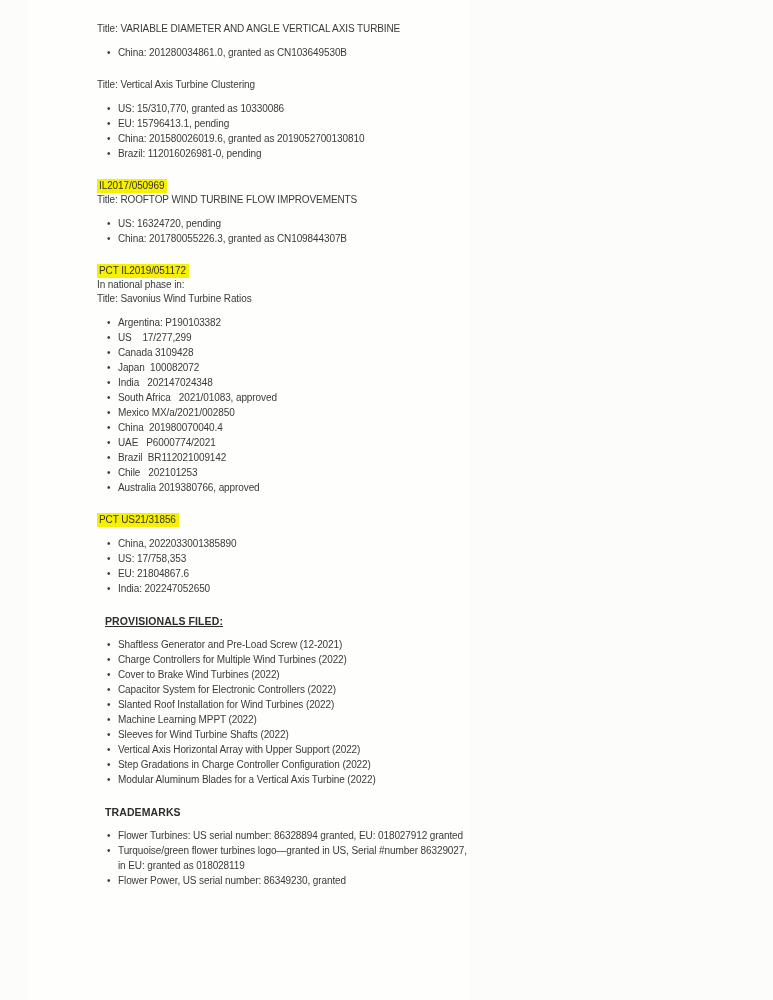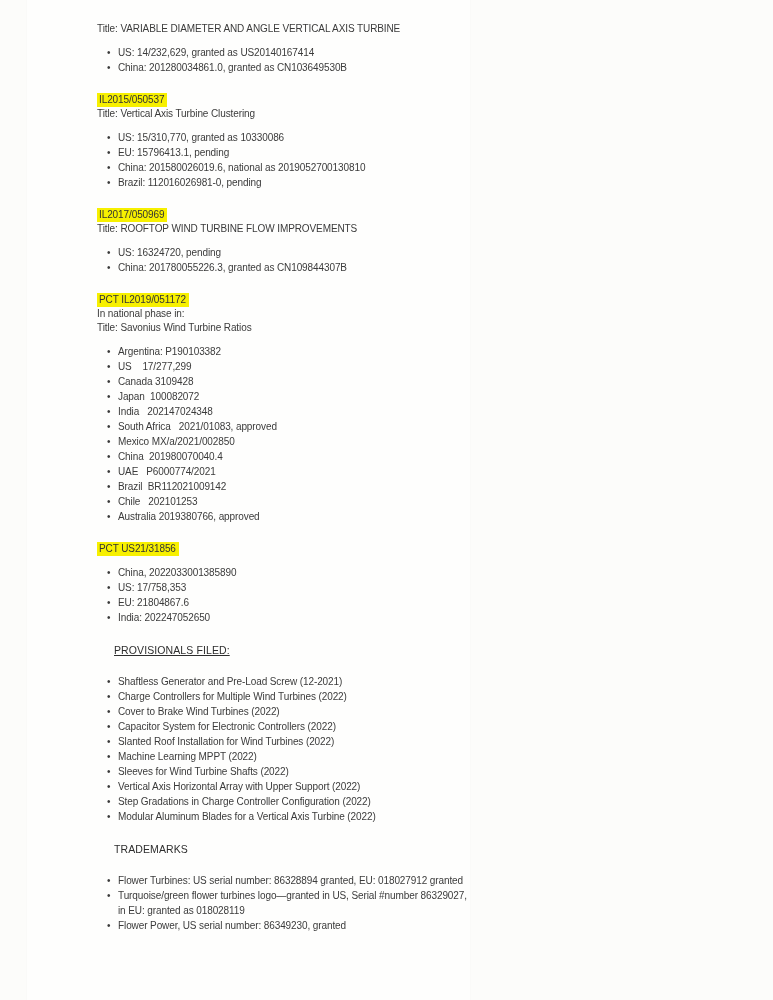--- a/index.html
+++ b/index.html
@@ -43,24 +43,24 @@
     color: #333333;
     padding: 1px 3px 1.5px 2px;
     line-height: 11px;
   }
   .line {
     line-height: 14px;
     white-space: pre-wrap;
   }
   h2.heading {
     font-size: 10.5px;
-    font-weight: normal;
+    font-weight: bold;
     color: #2d2d2d;
     letter-spacing: 0.1px;
-    margin: 17px;
+    margin: 8px;
     line-height: 14px;
   }
   h2.heading.underline { text-decoration: underline; }
   ul.bullets {
     list-style: none;
     margin: 9px 0 0 0;
     padding: 0;
   }
   ul.bullets li {
     position: relative;
@@ -80,31 +80,29 @@
 </style>
 </head>
 <body style="background: rgb(252, 252, 250); color: rgb(59, 59, 59);">
 
 <div class="page">
   <div class="doc-card"></div>
   <main class="doc-content">
       <section class="section">
         <div class="line">Title: VARIABLE DIAMETER AND ANGLE VERTICAL AXIS TURBINE</div>
         <ul class="bullets">
-          <li>US: 14/232,629, granted as US20140167414</li>
           <li>China: 201280034861.0, granted as CN103649530B</li>
         </ul>
       </section>
       <section class="section">
-        <div class="pnum-line"><mark class="pnum">IL2015/050537</mark></div>
         <div class="line">Title: Vertical Axis Turbine Clustering</div>
         <ul class="bullets">
           <li>US: 15/310,770, granted as 10330086</li>
           <li>EU: 15796413.1, pending</li>
-          <li>China: 201580026019.6, national as 2019052700130810</li>
+          <li>China: 201580026019.6, granted as 2019052700130810</li>
           <li>Brazil: 112016026981-0, pending</li>
         </ul>
       </section>
       <section class="section">
         <div class="pnum-line"><mark class="pnum">IL2017/050969</mark></div>
         <div class="line">Title: ROOFTOP WIND TURBINE FLOW IMPROVEMENTS</div>
         <ul class="bullets">
           <li>US: 16324720, pending</li>
           <li>China: 201780055226.3, granted as CN109844307B</li>
         </ul>

